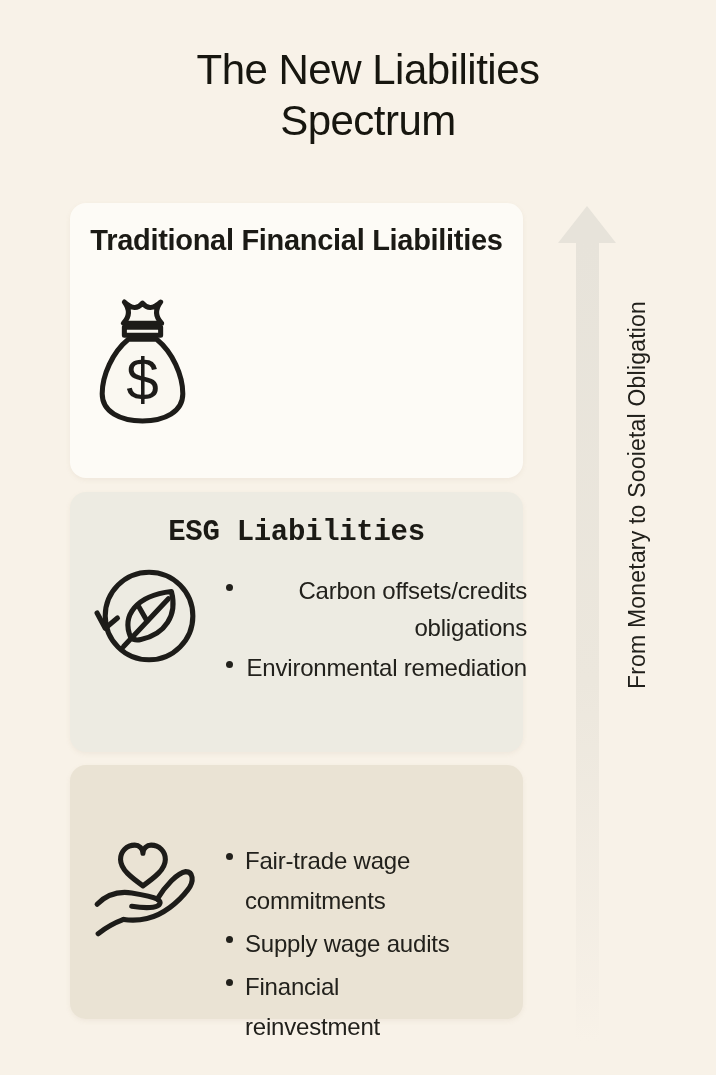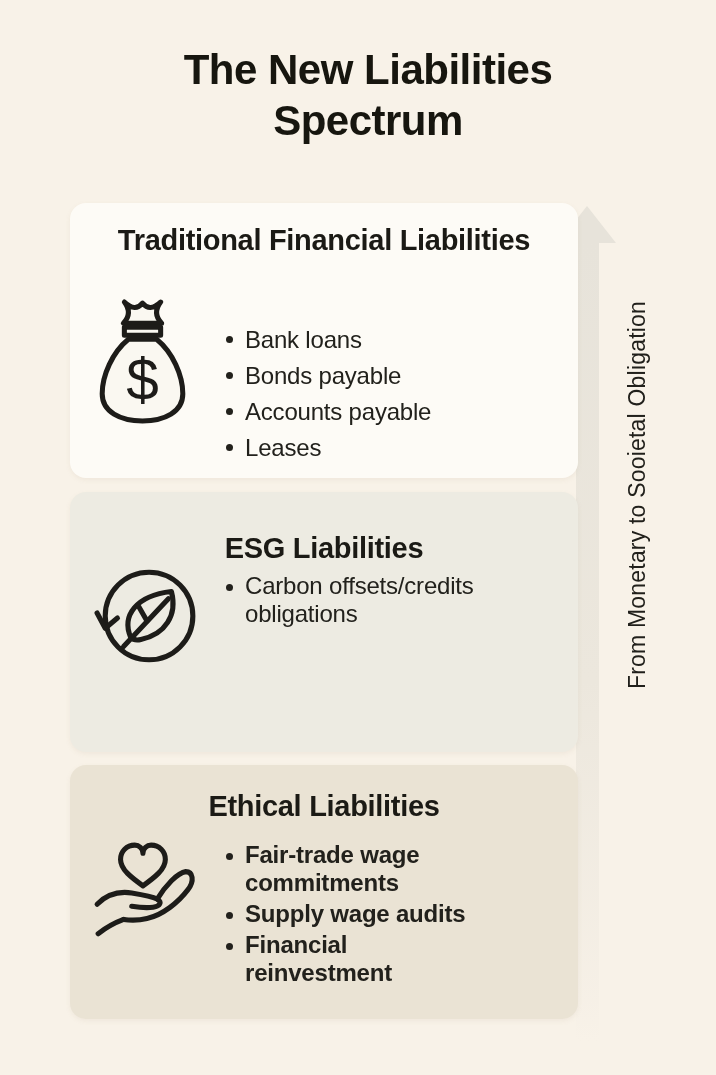--- a/index.html
+++ b/index.html
@@ -8,21 +8,21 @@
     position: relative;
     font-family: "Liberation Sans", sans-serif;
     background: #f8f2e8;
     color: #1d1c17;
     overflow: hidden;
   }
 
   .page-title {
     position: absolute;
     left: 118px; top: 44px; width: 500px;
-    font-size: 42px; font-weight: bold; line-height: 1.22;
+    font-size: 42px; font-weight: normal; line-height: 1.22;
     text-align: center; color: #17160f;
     letter-spacing: -0.5px;
   }
 
   
   .arrow-head {
     position: absolute;
     left: 558px; top: 206px;
     width: 0; height: 0;
     border-left: 29px solid transparent;
@@ -41,35 +41,35 @@
     width: 460px; height: 30px;
     transform: rotate(-90deg);
     font-size: 23px; color: #21201b;
     text-align: center; line-height: 30px;
     letter-spacing: 0.2px;
   }
 
   
   .card {
     position: absolute;
-    left: 70px; width: 508px;
+    left: 70px; width: 453px;
     border-radius: 16px;
     box-shadow: 0 2px 5px rgba(170,150,120,0.10);
   }
   .card-1 { top: 203px; height: 275px; }
   .card-2 { top: 492px; height: 260px; }
   .card-3 { top: 765px; height: 254px; }
 
   .card h2 {
     font-size: 29px; font-weight: bold; line-height: 42px;
     text-align: center; color: #1b1a15;
     letter-spacing: -0.3px;
   }
   .card-1 h2 { margin-top: 16px; }
-  .card-2 h2 { margin-top: 35px; }
+  .card-2 h2 { margin-top: 20px; font-family: Liberation Mono, monospace; }
   .card-3 h2 { margin-top: 20px; }
 
   .card .icon { position: absolute; }
   .card-1 .icon { left: 24px; top: 94px; }
   .card-2 .icon { left: 23px; top: 70px; }
   .card-3 .icon { left: 20px; top: 74px; }
 
   .bullets {
     position: absolute; left: 155px;
     list-style: none;
@@ -84,24 +84,24 @@
     content: "";
     position: absolute;
     left: 1px; top: 14px;
     width: 7px; height: 7px;
     border-radius: 50%;
     background: #22211c;
   }
   .card-1 .bullets { top: 119px; width: 270px; }
   .card-1 .bullets li { line-height: 36px; }
   .card-2 .bullets { top: 80px; width: 302px; }
-  .card-2 .bullets li { line-height: 28px; margin-bottom: 3px; }
+  .card-2 .bullets li { line-height: 37px; margin-bottom: 3px; text-align: right; }
   .card-2 .bullets li::before { top: 12px; }
   .card-3 .bullets { top: 76px; width: 252px; }
-  .card-3 .bullets li { line-height: 28px; margin-bottom: 3px; font-weight: bold; }
+  .card-3 .bullets li { line-height: 40px; margin-bottom: 3px; }
   .card-3 .bullets li::before { top: 12px; }
 
   .icon svg { display: block; }
   .stroke {
     fill: none;
     stroke: #1d1c19;
     stroke-width: 5;
     stroke-linecap: round;
     stroke-linejoin: round;
   }
@@ -127,46 +127,40 @@
 <section class="card card-1" style="background: rgb(253, 251, 246);">
   <h2>Traditional Financial Liabilities</h2>
   <span class="icon">
     <svg width="97" height="129" viewBox="0 0 96 128">
       <path class="stroke-fill" d="M30,5 C36,13 35,20 29,26 L67,26 C61,20 60,13 66,5 C58,12 53,12 48,6 C43,12 38,12 30,5 Z"></path>
       <path class="stroke-fill" d="M30,30 L66,30 L66,38 L30,38 Z"></path>
       <path class="stroke-fill" d="M34,42 C18,55 8,78 8,96 C8,114 26,123 48,123 C70,123 88,114 88,96 C88,78 78,55 62,42 Z"></path>
       <text x="48" y="102" font-family="Liberation Sans, sans-serif" font-size="58" text-anchor="middle" fill="#1d1c19">$</text>
     </svg>
   </span>
-  <ul class="bullets">
-    <li>Bank loans</li>
-    <li>Bonds payable</li>
-    <li>Accounts payable</li>
-    <li>Leases</li>
-  </ul>
 </section>
 
 <section class="card card-2" style="background: rgb(237, 235, 226);">
   <h2>ESG Liabilities</h2>
   <span class="icon">
     <svg width="108" height="108" viewBox="0 0 106 106">
       <circle class="stroke" cx="55" cy="53" r="43"></circle>
       <path class="stroke" d="M4,50 L12,65 L24,55"></path>
       <path class="stroke" d="M37,74 C28,53 42,33 77,29 C83,52 71,71 47,76 C43,77 39,76 37,74 Z"></path>
       <path class="stroke" d="M30,83 L74,36"></path>
       <path class="stroke" d="M53,58 L45,44"></path>
     </svg>
   </span>
   <ul class="bullets">
     <li>Carbon offsets/credits obligations</li>
+    <li>Environmental remediation</li>
   </ul>
 </section>
 
 <section class="card card-3" style="background: rgb(234, 227, 212);">
-  <h2>Ethical Liabilities</h2>
   <span class="icon">
     <svg width="112" height="110" viewBox="0 0 110 108">
       <path class="stroke" d="M52,46 C41,38 30,30 30,20 C30,12 36,6 44,6 C48,6 52,9 52,14 C52,9 56,6 60,6 C68,6 74,12 74,20 C74,30 63,38 52,46 Z"></path>
       <path class="stroke" d="M7,64 C17,54 28,51 41,53 C53,55 62,57 66,59 C71,62 69,66 62,67 C55,68 47,67 41,66"></path>
       <path class="stroke" d="M66,59 C74,46 86,33 94,32 C101,32 103,41 96,50 C87,62 71,75 56,78 C48,80 40,80 33,79"></path>
       <path class="stroke" d="M8,93 C17,86 25,82 33,79"></path>
     </svg>
   </span>
   <ul class="bullets">
     <li>Fair-trade wage commitments</li>

